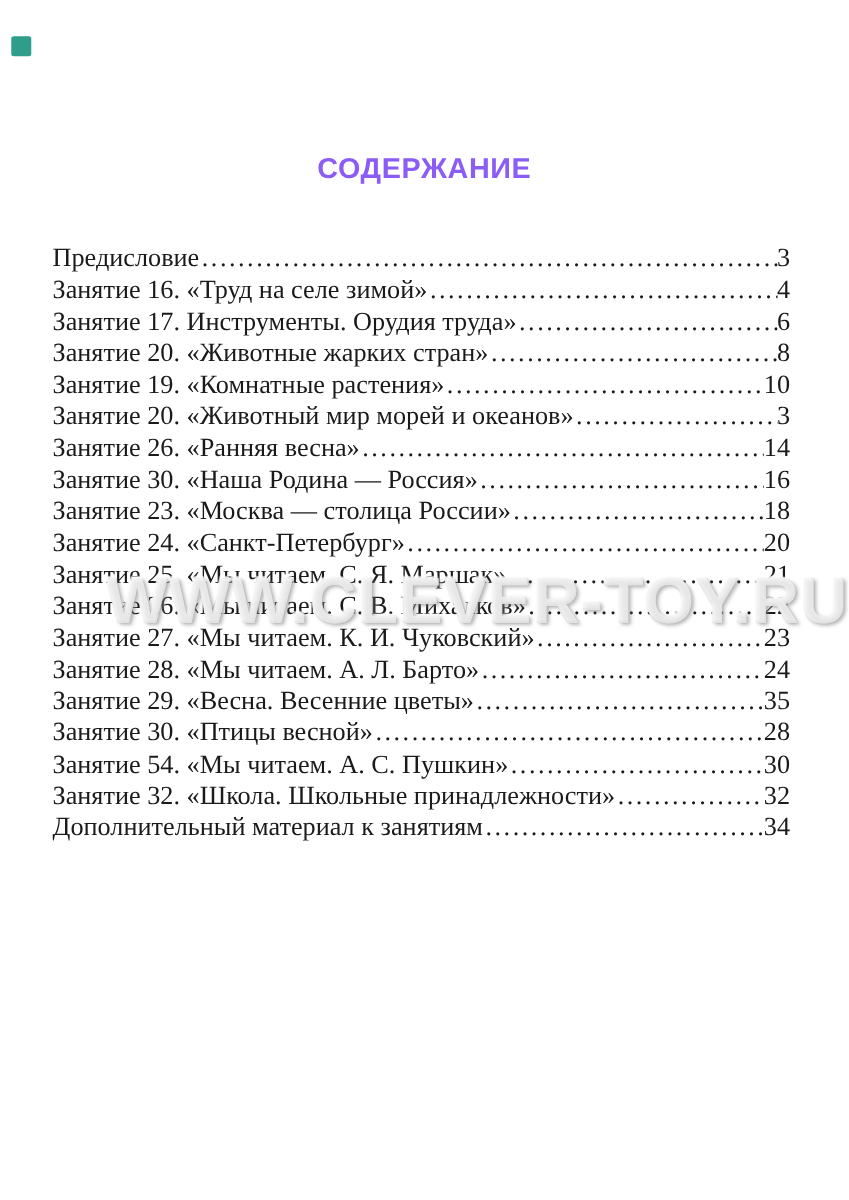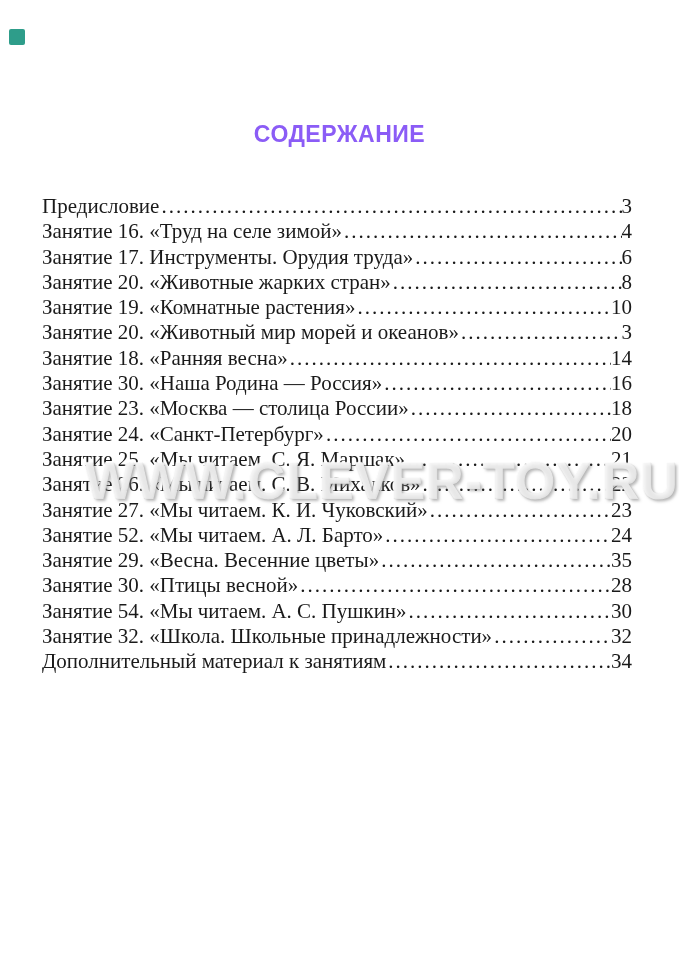--- a/index.html
+++ b/index.html
@@ -120,21 +120,21 @@
         <span class="toc-label">Занятие 19. «Комнатные растения»</span>
         <span class="toc-dots">............................................................................................................................................</span>
         <span class="toc-page">10</span>
       </div>
       <div class="toc-line">
         <span class="toc-label">Занятие 20. «Животный мир морей и океанов»</span>
         <span class="toc-dots">............................................................................................................................................</span>
         <span class="toc-page">3</span>
       </div>
       <div class="toc-line">
-        <span class="toc-label">Занятие 18. «Ранняя весна»</span>
+        <span class="toc-label">Занятие 26. «Ранняя весна»</span>
         <span class="toc-dots">............................................................................................................................................</span>
         <span class="toc-page">14</span>
       </div>
       <div class="toc-line">
         <span class="toc-label">Занятие 30. «Наша Родина — Россия»</span>
         <span class="toc-dots">............................................................................................................................................</span>
         <span class="toc-page">16</span>
       </div>
       <div class="toc-line">
         <span class="toc-label">Занятие 23. «Москва — столица России»</span>
@@ -155,21 +155,21 @@
         <span class="toc-label">Занятие 26. «Мы читаем. С. В. Михалков»</span>
         <span class="toc-dots">............................................................................................................................................</span>
         <span class="toc-page">22</span>
       </div>
       <div class="toc-line">
         <span class="toc-label">Занятие 27. «Мы читаем. К. И. Чуковский»</span>
         <span class="toc-dots">............................................................................................................................................</span>
         <span class="toc-page">23</span>
       </div>
       <div class="toc-line">
-        <span class="toc-label">Занятие 52. «Мы читаем. А. Л. Барто»</span>
+        <span class="toc-label">Занятие 28. «Мы читаем. А. Л. Барто»</span>
         <span class="toc-dots">............................................................................................................................................</span>
         <span class="toc-page">24</span>
       </div>
       <div class="toc-line">
         <span class="toc-label">Занятие 29. «Весна. Весенние цветы»</span>
         <span class="toc-dots">............................................................................................................................................</span>
         <span class="toc-page">35</span>
       </div>
       <div class="toc-line">
         <span class="toc-label">Занятие 30. «Птицы весной»</span>

